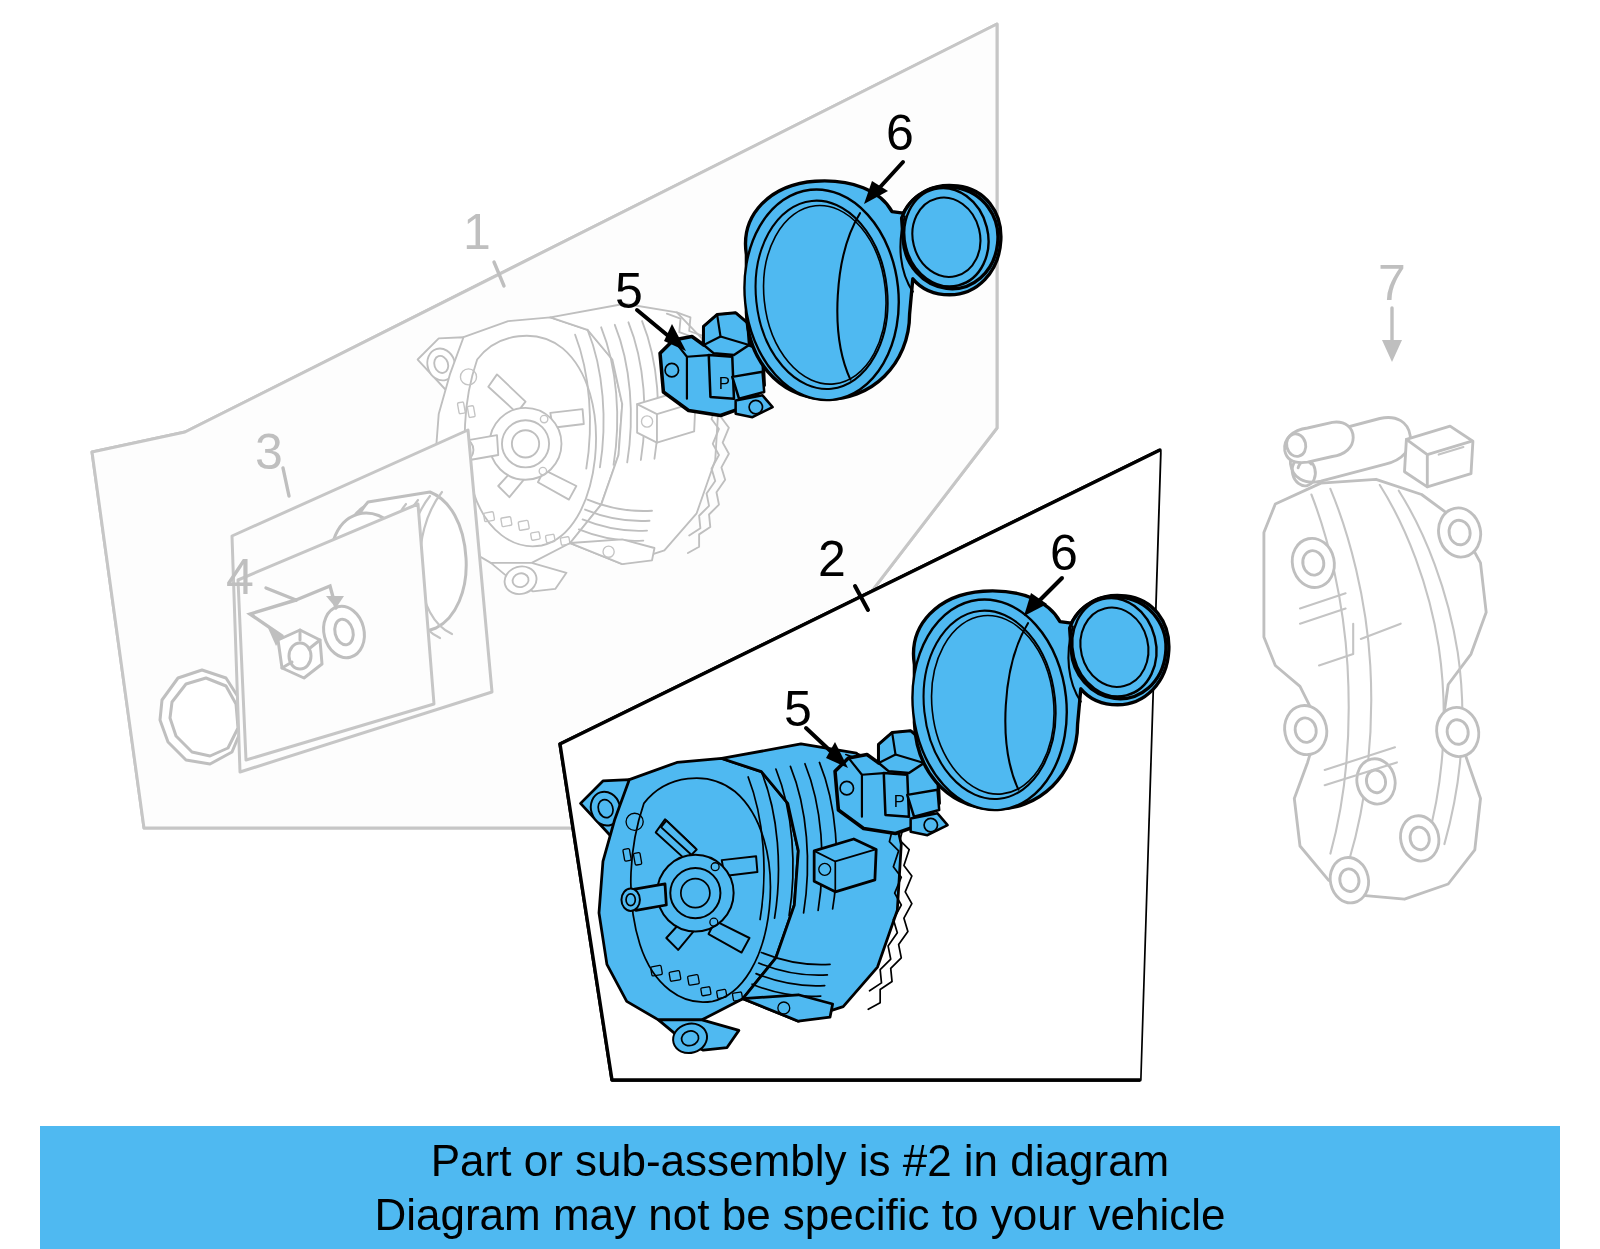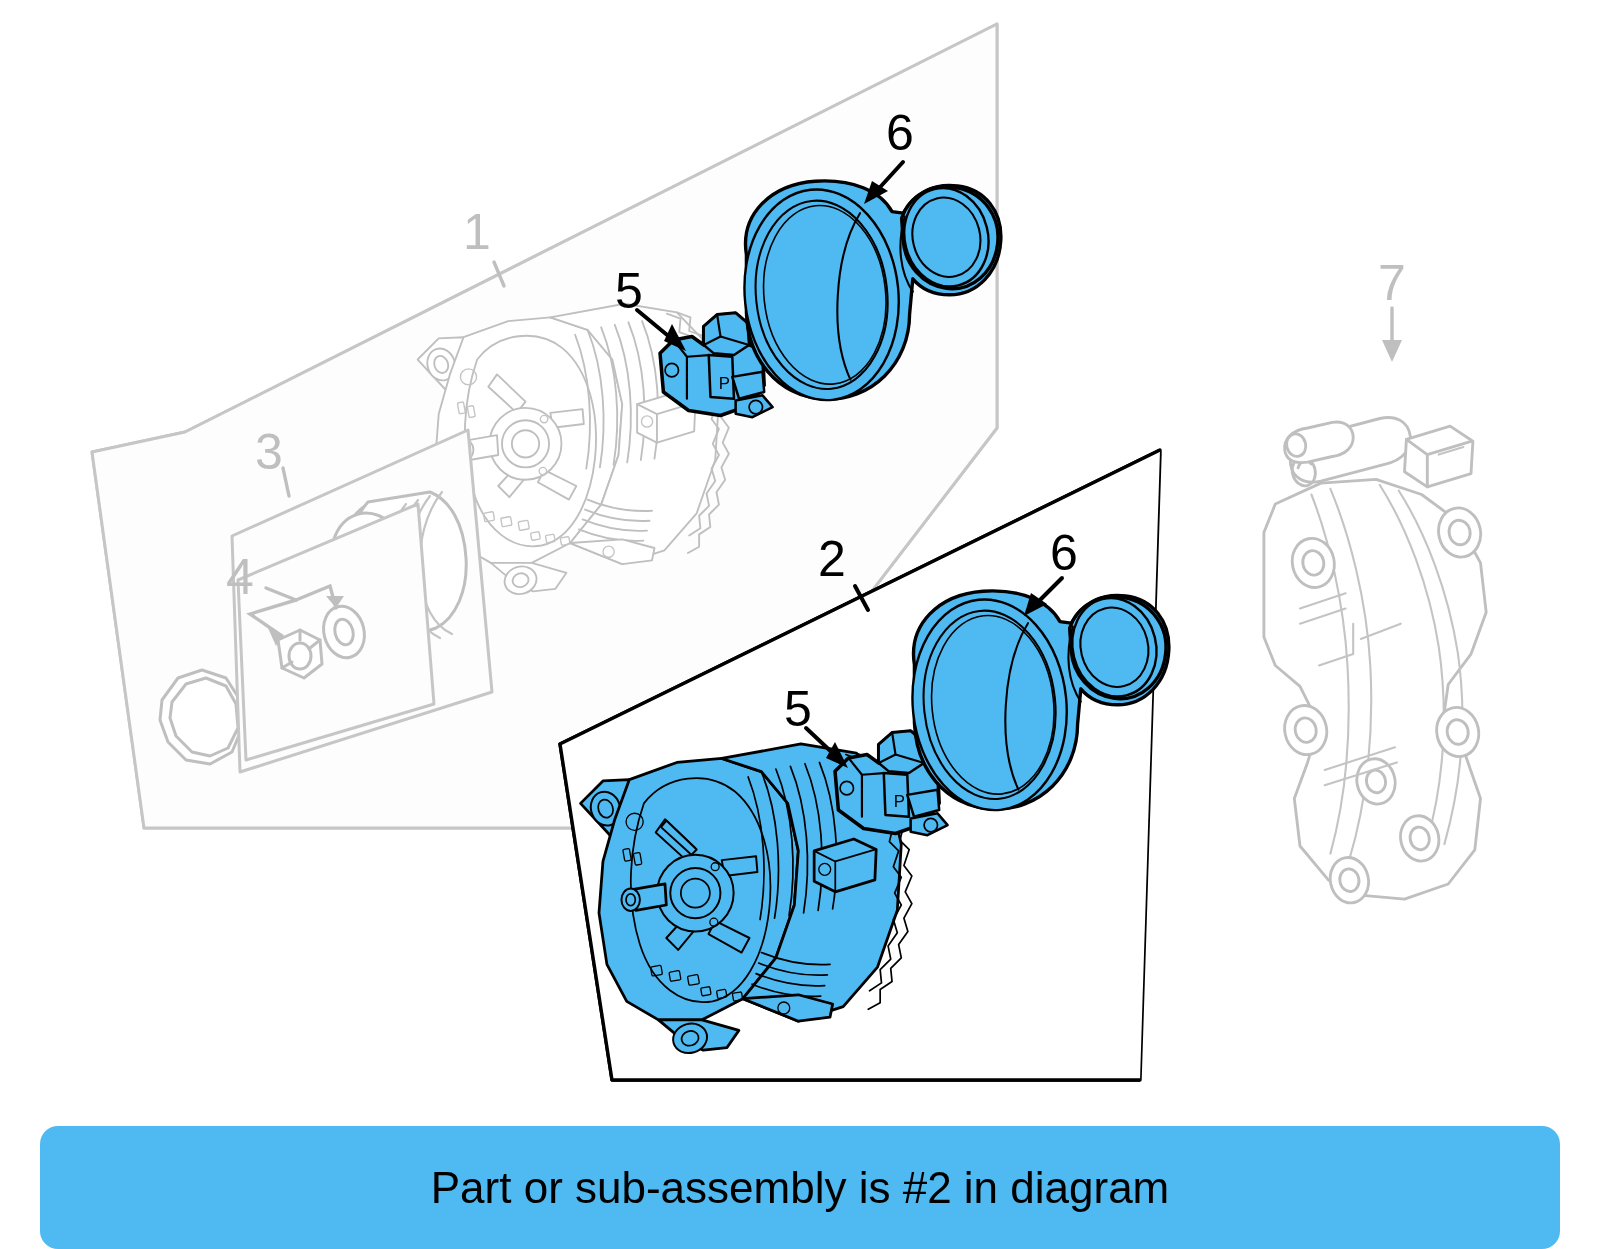--- a/index.html
+++ b/index.html
@@ -36,21 +36,20 @@
     left: 40px;
     top: 1126px;
     width: 1520px;
     height: 123px;
     background: #4FB9F1;
     display: flex;
     flex-direction: column;
     align-items: center;
     justify-content: center;
     box-sizing: border-box;
-    border-radius: 18px;
   }
   #notice-banner .banner-line {
     font-family: "Liberation Sans", sans-serif;
     font-size: 44px;
     line-height: 54px;
     color: #000000;
     text-align: center;
     white-space: nowrap;
   }
 </style>
@@ -458,15 +457,16 @@
   <div style="position:absolute; left:886px; top:108px; color:#000000; font-size:50px; line-height:50px;" class="callout-num">6</div>
 
   <div style="position:absolute; left:784px; top:684px; color:#000000; font-size:50px; line-height:50px;" class="callout-num">5</div>
 
   <div style="position:absolute; left:1050px; top:528px; color:#000000; font-size:50px; line-height:50px;" class="callout-num">6</div>
 
   <div style="position:absolute; left:1378px; top:258px; color:#BFBFBF; font-size:50px; line-height:50px;" class="callout-num">7</div>
 
   <div id="notice-banner">
     <div class="banner-line">Part or sub-assembly is #2 in diagram</div>
+    <div class="banner-line">Diagram may not be specific to your vehicle</div>
   </div>
 
 </div>
 
 </body></html>

